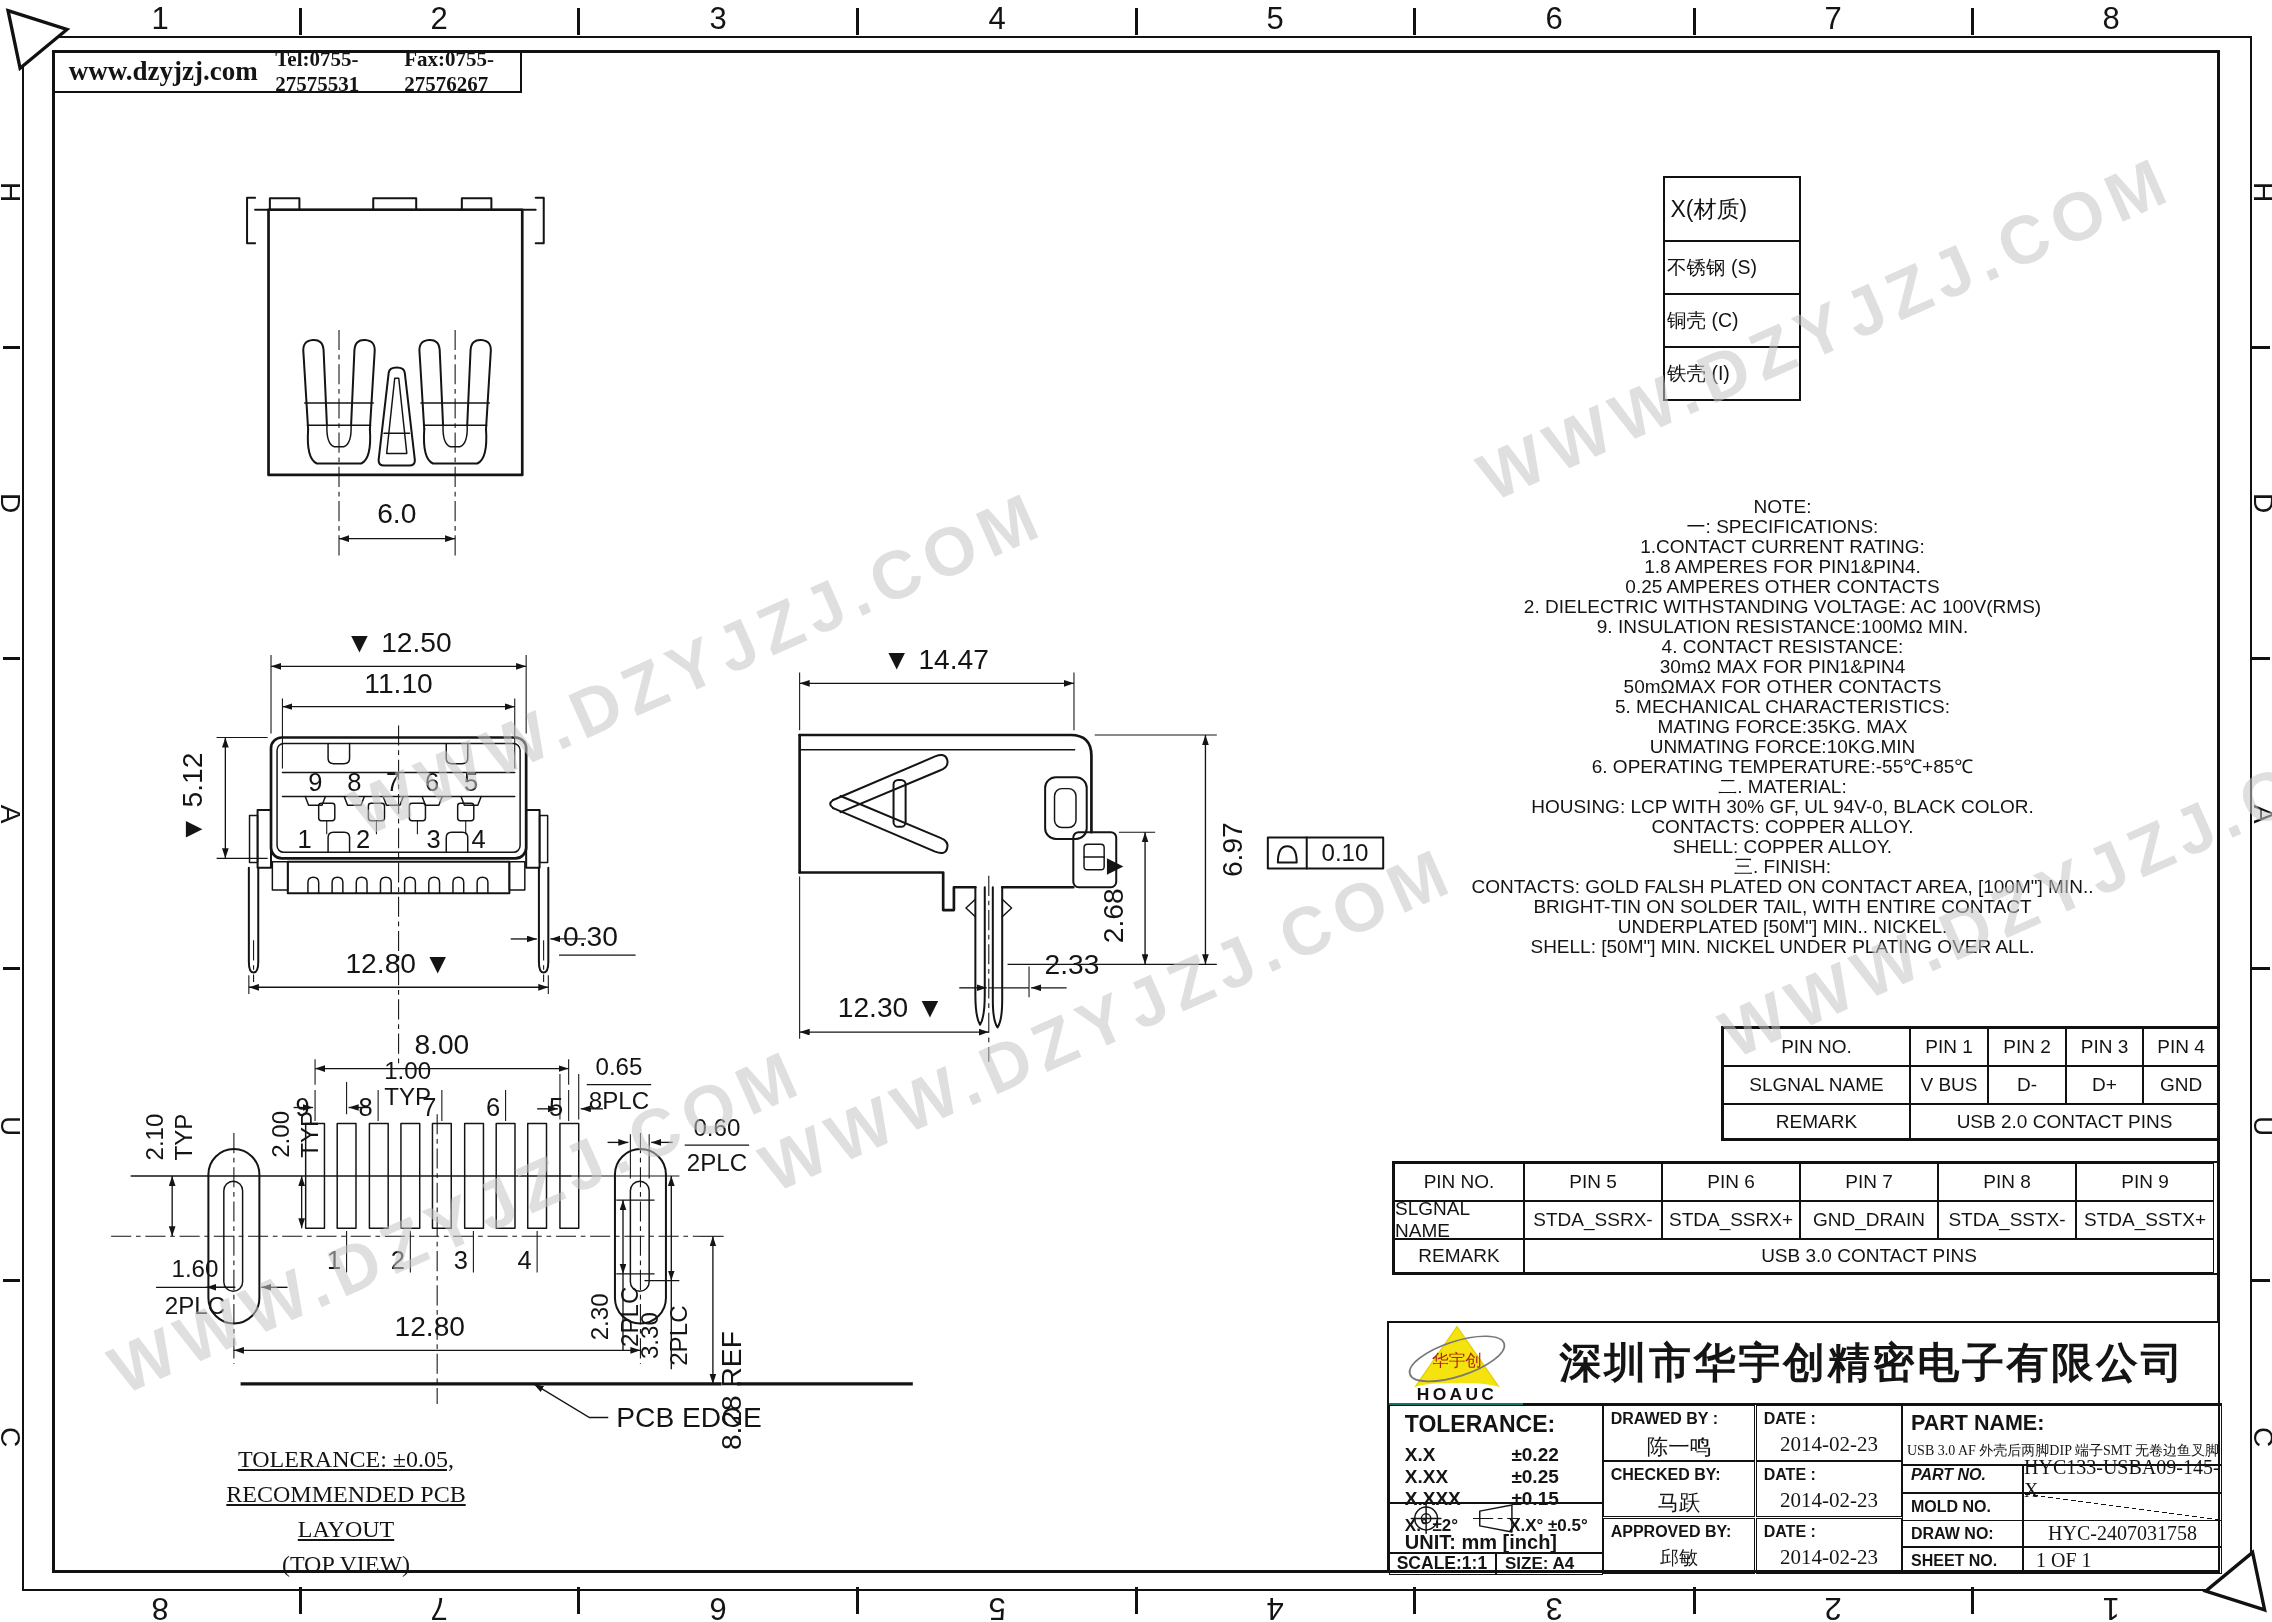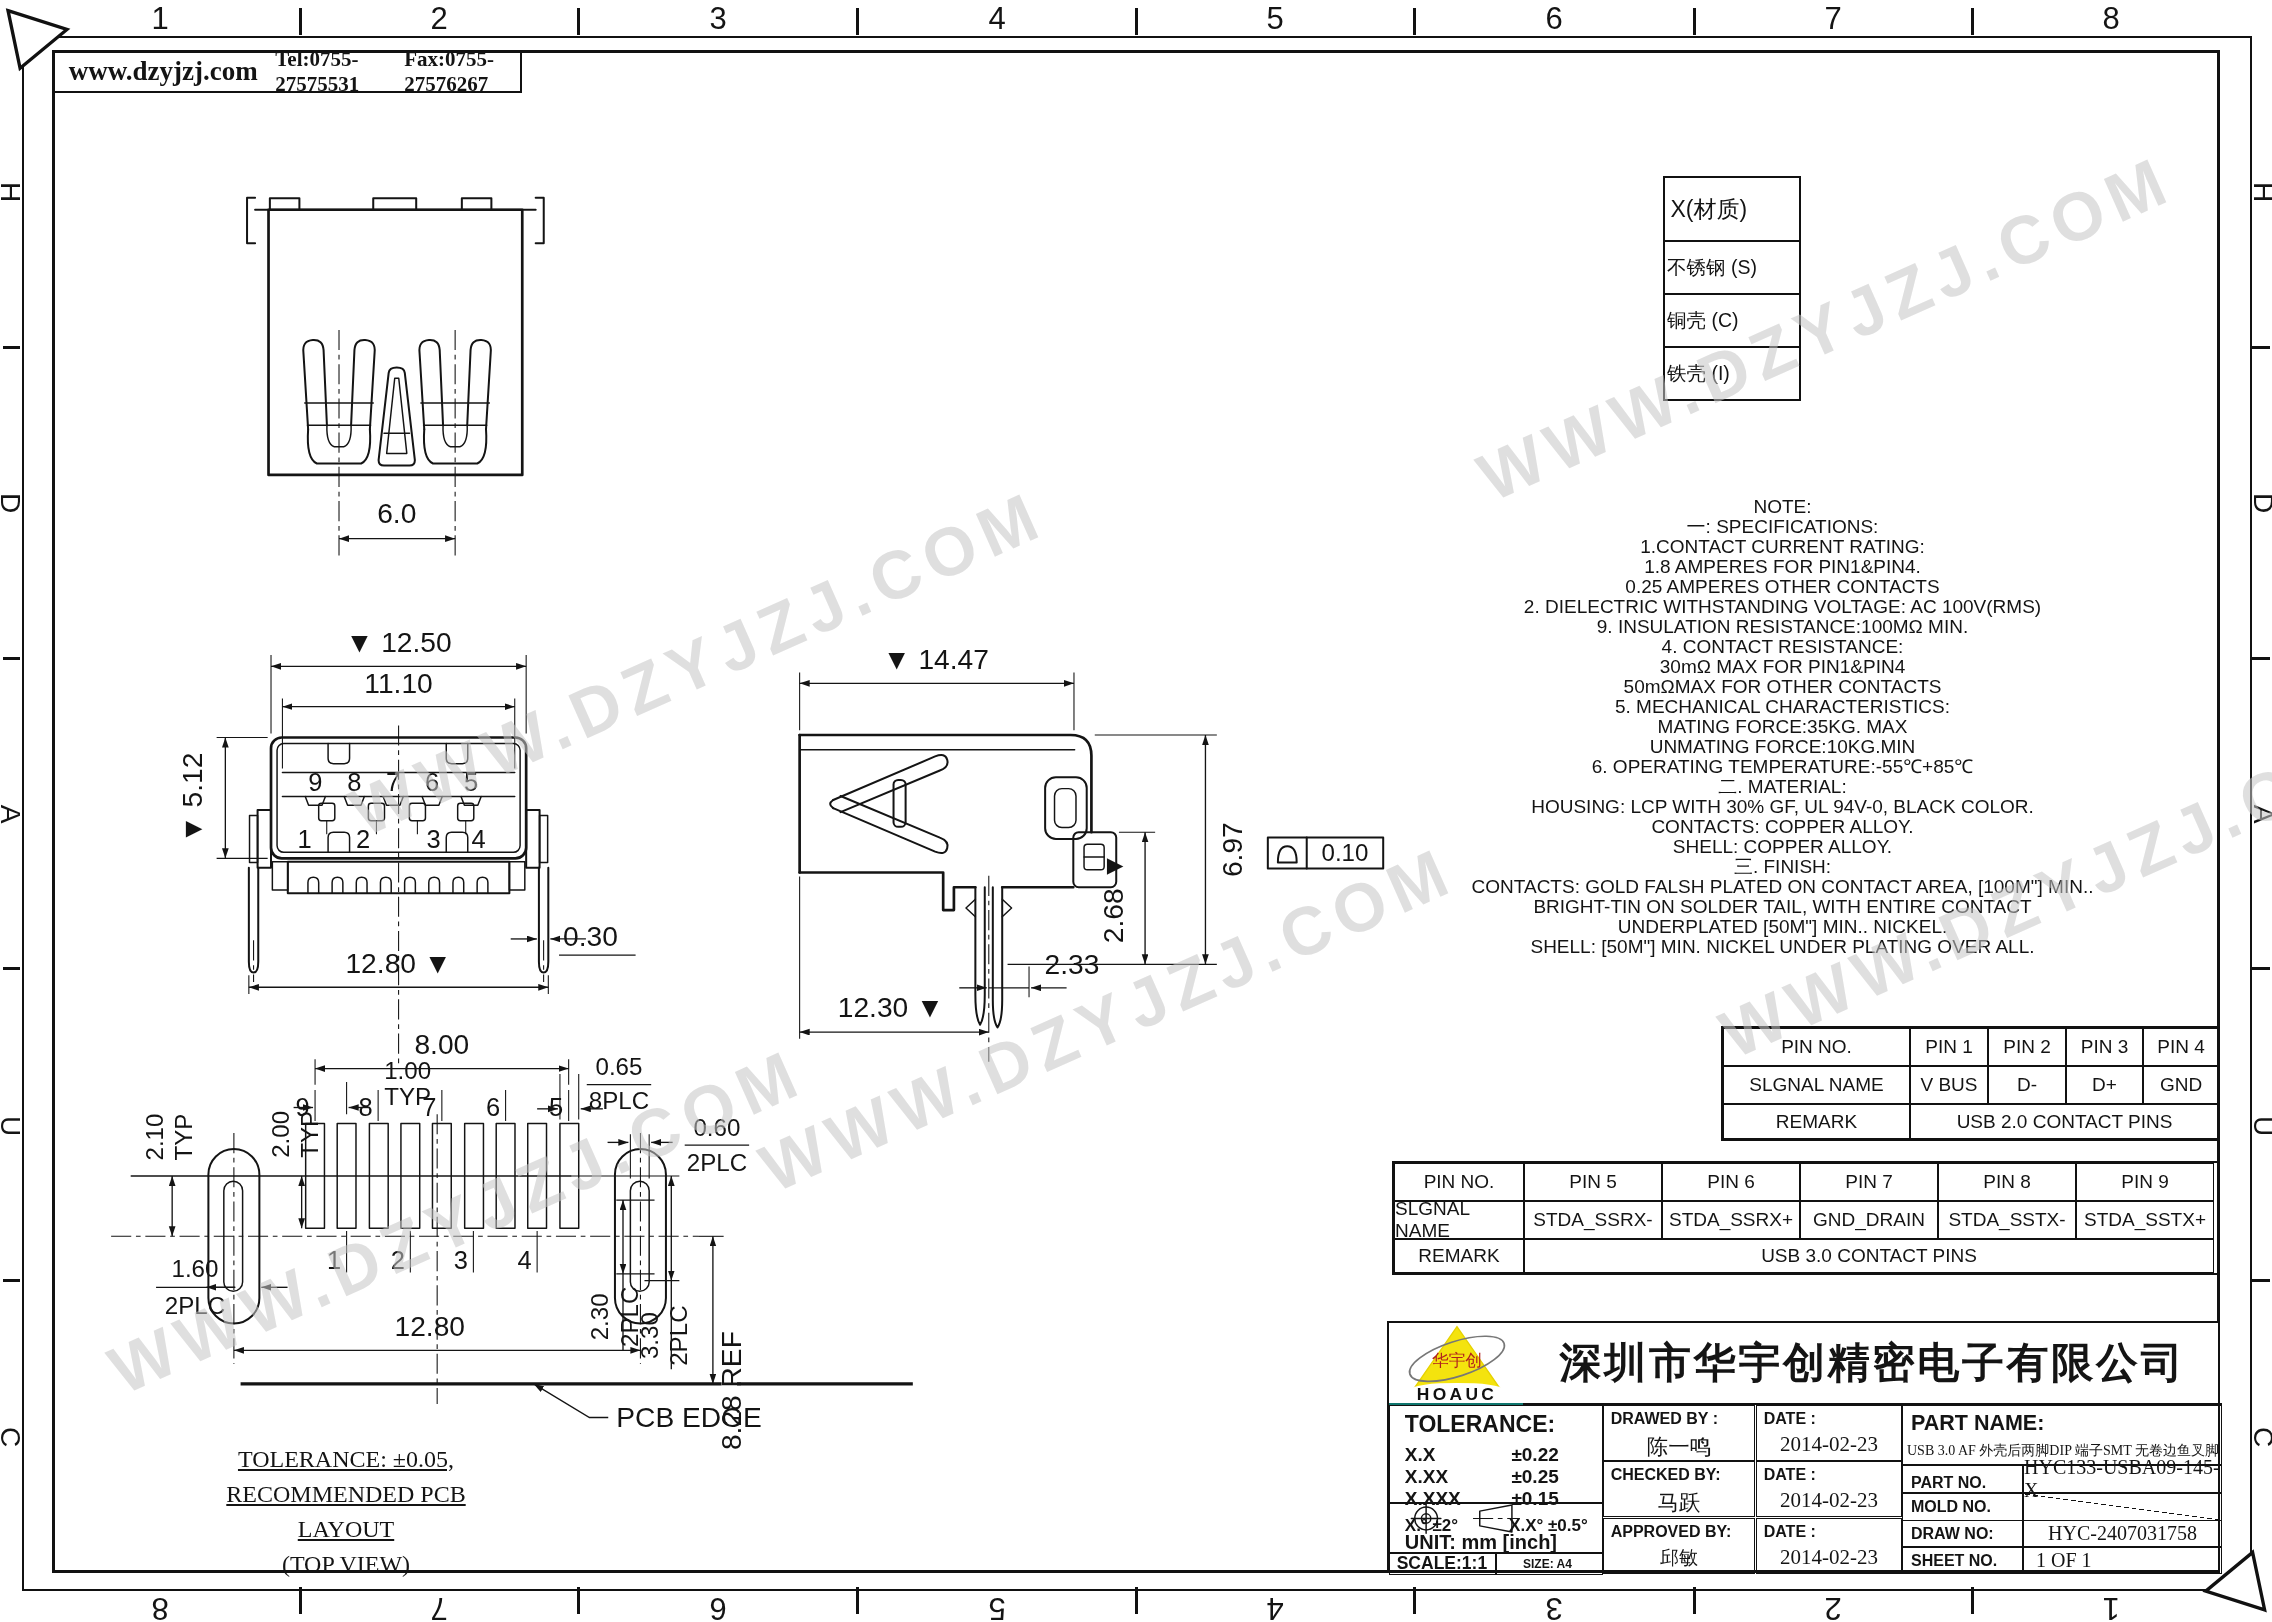--- a/index.html
+++ b/index.html
@@ -496,21 +496,21 @@
         <circle cx="30" cy="20" r="17" class="s2"></circle>
         <circle cx="30" cy="20" r="7" class="s2"></circle>
         <path class="s2" d="M30,-2 V42 M8,20 H52"></path>
         <path class="s2" d="M110,9 L158,0 V40 L110,31 Z M158,0"></path>
         <path class="cl" d="M100,20 H170"></path>
       </svg>
       <div class="lblb" style="position:absolute;left:14.8px;top:27px;font-size:20px;">UNIT:  mm  [inch]</div>
     </div>
 
     <div class="cell" style="left:0;top:230px;width:107px;height:21.5px;display:flex;align-items:center;padding-left:6.7px;font-weight:bold;font-size:17.5px;box-sizing:border-box;">SCALE:1:1</div>
-    <div class="cell" style="left:107px;top:230px;width:107px;height:21.5px;display:flex;align-items:center;padding-left:26px;font-weight:bold;font-size:12px;box-sizing:border-box;">SIZE:  A4</div>
+    <div class="cell" style="left:107px;top:230px;width:107px;height:21.5px;display:flex;align-items:center;padding-left:8px;font-weight:bold;font-size:17px;box-sizing:border-box;">SIZE:  A4</div>
 
     <div class="cell" style="left:214px;top:82px;width:152px;height:56px;">
       <div class="lblb" style="padding:4px 0 0 6.7px;">DRAWED BY :</div>
       <div class="serif" style="text-align:center;font-size:21.5px;margin-top:4px;">陈一鸣</div>
     </div>
     <div class="cell" style="left:214px;top:138px;width:152px;height:56px;">
       <div class="lblb" style="padding:4px 0 0 6.7px;">CHECKED BY:</div>
       <div class="serif" style="text-align:center;font-size:21.5px;margin-top:4px;">马跃</div>
     </div>
     <div class="cell" style="left:214px;top:195px;width:152px;height:56px;">
@@ -528,21 +528,21 @@
     </div>
     <div class="cell" style="left:367px;top:195px;width:146px;height:56px;">
       <div class="lblb" style="padding:4px 0 0 6.7px;">DATE :</div>
       <div class="serif" style="text-align:center;font-size:21px;margin-top:4px;">2014-02-23</div>
     </div>
 
     <div class="cell" style="left:513px;top:82px;width:320px;height:60px;">
       <div class="lblb" style="padding:5.4px 0 0 8px;font-size:21.5px;">PART NAME:</div>
       <div class="serif" style="padding:5.4px 0 0 4px;font-size:14px;white-space:nowrap;">USB 3.0 AF 外壳后两脚DIP 端子SMT 无卷边鱼叉脚</div>
     </div>
-    <div class="cell" style="left:513px;top:142px;width:121px;height:27.5px;display:flex;align-items:flex-end;padding-left:8px;box-sizing:border-box;">
+    <div class="cell" style="left:513px;top:142px;width:121px;height:27.5px;display:flex;align-items:flex-start;padding-left:8px;box-sizing:border-box;font-style:italic;">
         <span class="lblb">PART NO.</span>
       </div>
     <div class="cell serif" style="left:634px;top:142px;width:199px;height:27.5px;display:flex;align-items:center;justify-content:center;font-size:20px;box-sizing:border-box;">HYC133-USBA09-145-X</div>
     <div class="cell" style="left:513px;top:170px;width:121px;height:27.5px;display:flex;align-items:center;padding-left:8px;box-sizing:border-box;">
         <span class="lblb">MOLD NO.</span>
       </div>
     <div class="cell" style="left:634px;top:170px;width:199px;height:27.5px;background:linear-gradient(to top right,transparent 49.4%,#111 49.4%,#111 50.6%,transparent 50.6%);"></div>
     <div class="cell" style="left:513px;top:197px;width:121px;height:27px;display:flex;align-items:center;padding-left:8px;box-sizing:border-box;">
         <span class="lblb">DRAW NO:</span>
       </div>

